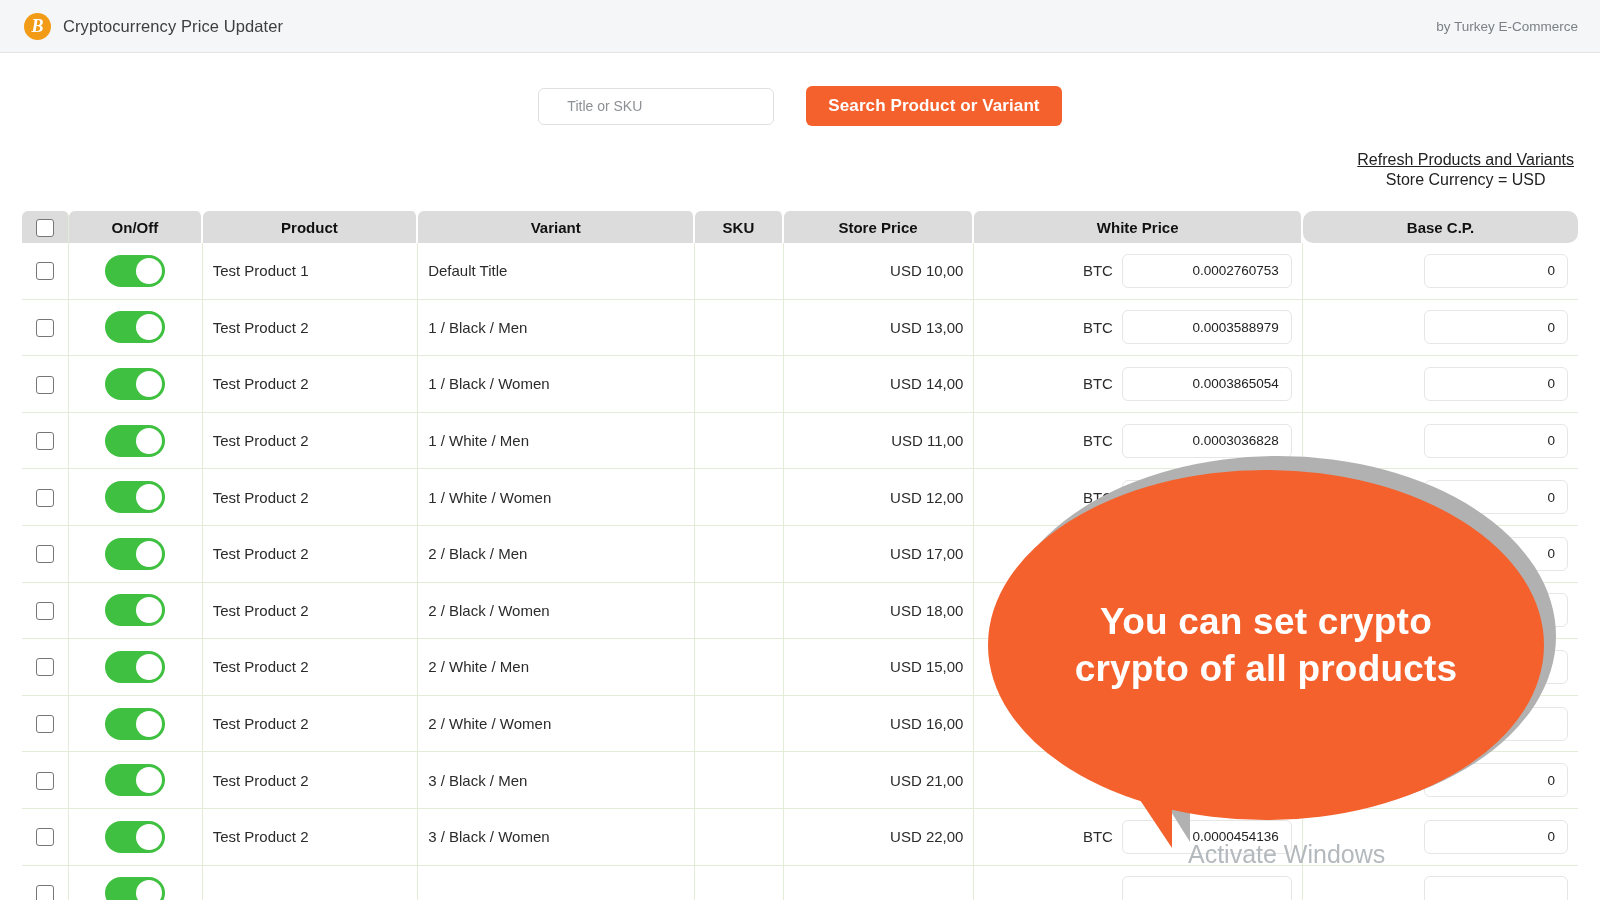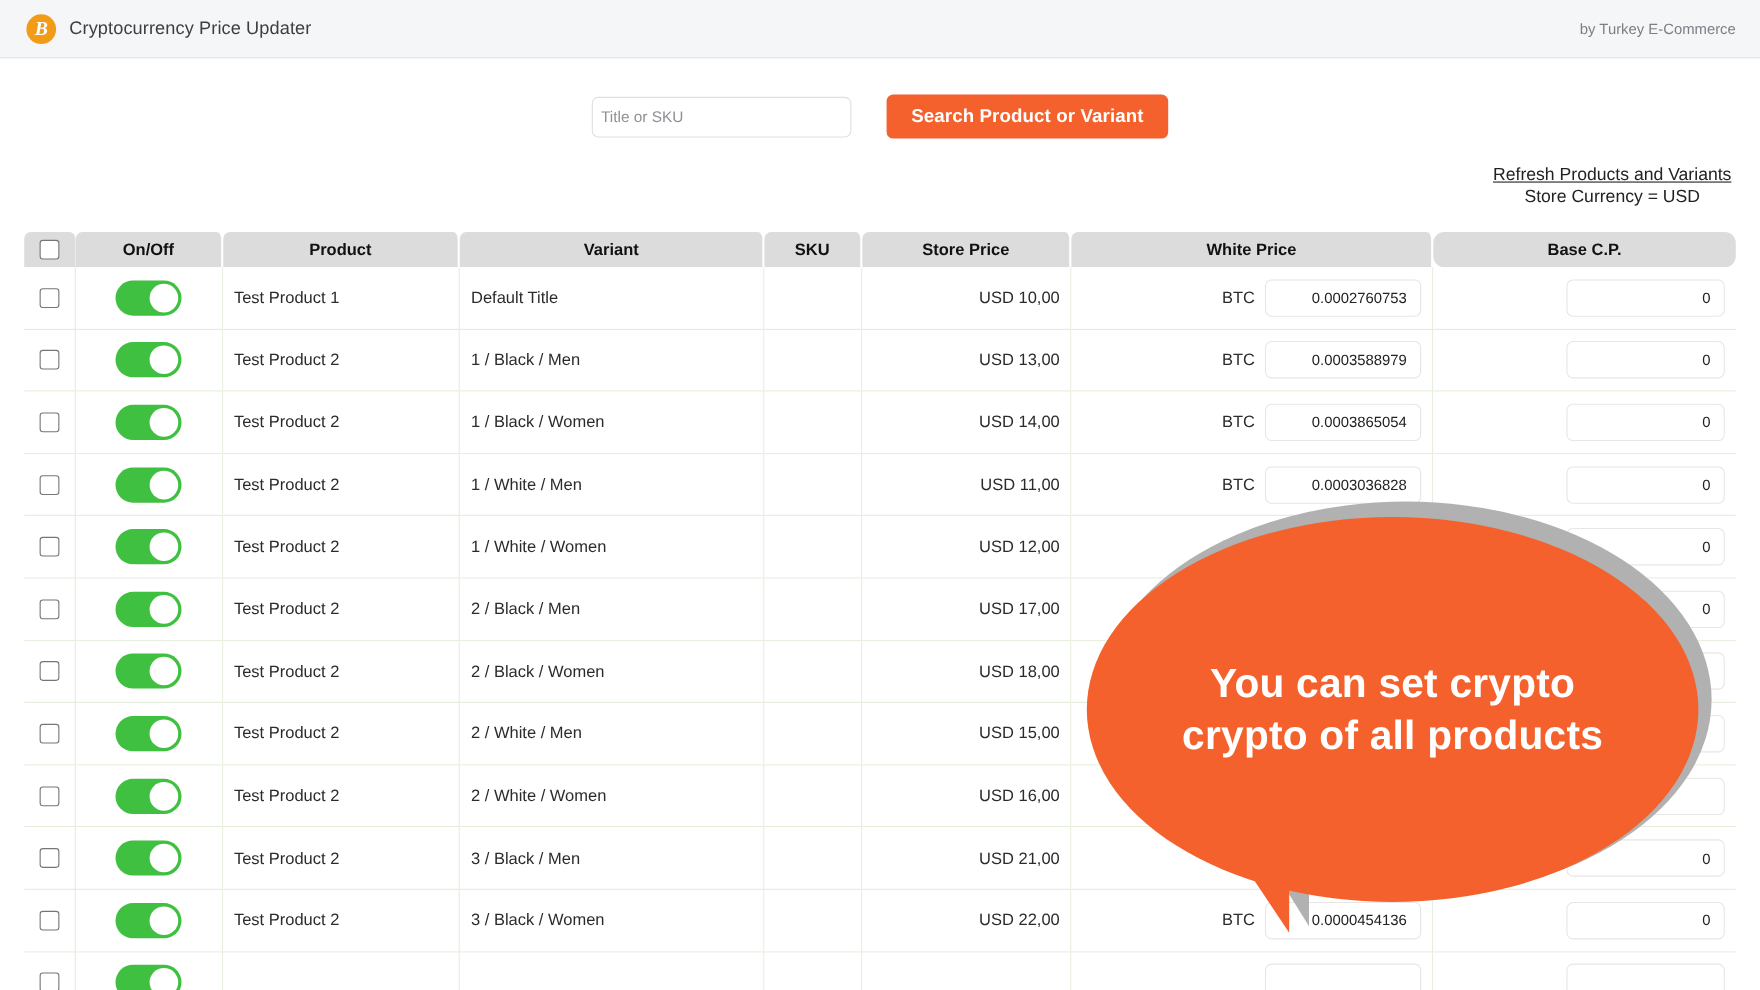--- a/index.html
+++ b/index.html
@@ -42,21 +42,21 @@
   #search-row {
     position: absolute; top: 86px; left: 0; width: 1600px;
     display: flex; justify-content: center; align-items: center;
   }
   #search-input {
     width: 236px; height: 37px;
     border: 1px solid #e0e0e0; border-radius: 6px;
     background: #fff; outline: none;
     font-family: "Liberation Sans", sans-serif;
     font-size: 14px; color: #333;
-    padding: 0 7px;
+    padding: 0 28px;
   }
   #search-input::placeholder { color: #8d9094; }
   #search-btn {
     margin-left: 32px;
     height: 40px; padding: 0 22px;
     background: #f4612c; border: none; border-radius: 6px;
     color: #ffffff; font-size: 17px; font-weight: bold;
     letter-spacing: .1px; cursor: pointer;
     font-family: "Liberation Sans", sans-serif;
   }
@@ -123,21 +123,21 @@
     width: 26px; height: 26px; border-radius: 50%; background: #ffffff;
   }
   .base-wrap { display: flex; align-items: center; justify-content: flex-end; }
   .base-sym { font-size: 15px; color: #2b2b2b; margin-right: 9px; }
   .num-input {
     height: 34px; border: 1px solid #e6e6e6; border-radius: 6px;
     background: #fff; outline: none; text-align: right;
     font-family: "Liberation Sans", sans-serif;
     font-size: 13.5px; color: #222; padding: 0 12px;
   }
-  .base-input { width: 142px; }
+  .base-input { width: 170px; }
   .bcp-input  { width: 144px; }
 
   
   #callout-shadow {
     position: absolute; left: 1000px; top: 456px;
     width: 556px; height: 360px; border-radius: 50%;
     background: #b1b1b1;
   }
   #callout-shadow-tail {
     position: absolute; left: 1104px; top: 730px;
@@ -394,13 +394,14 @@
 </table>
 
 <div id="callout-shadow"></div>
 <div id="callout-shadow-tail"></div>
 <div id="callout-tail"></div>
 <div id="callout-bubble">
   <div id="callout-text">You can set crypto crypto of all products</div>
 </div>
 
 <div id="wm">
+  <div id="wm-title">Activate Windows</div>
 </div>
 
 </body></html>

